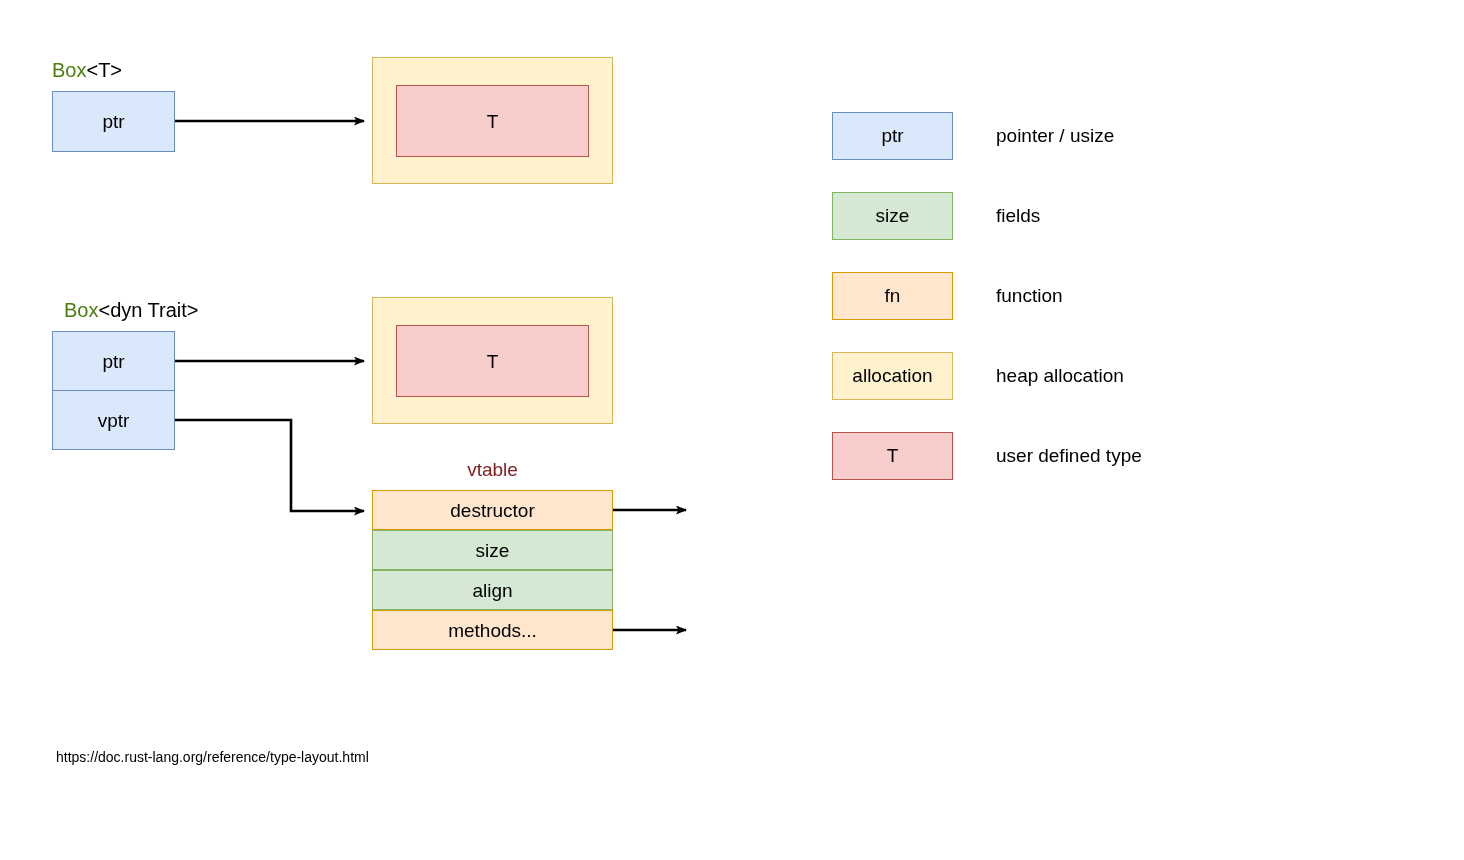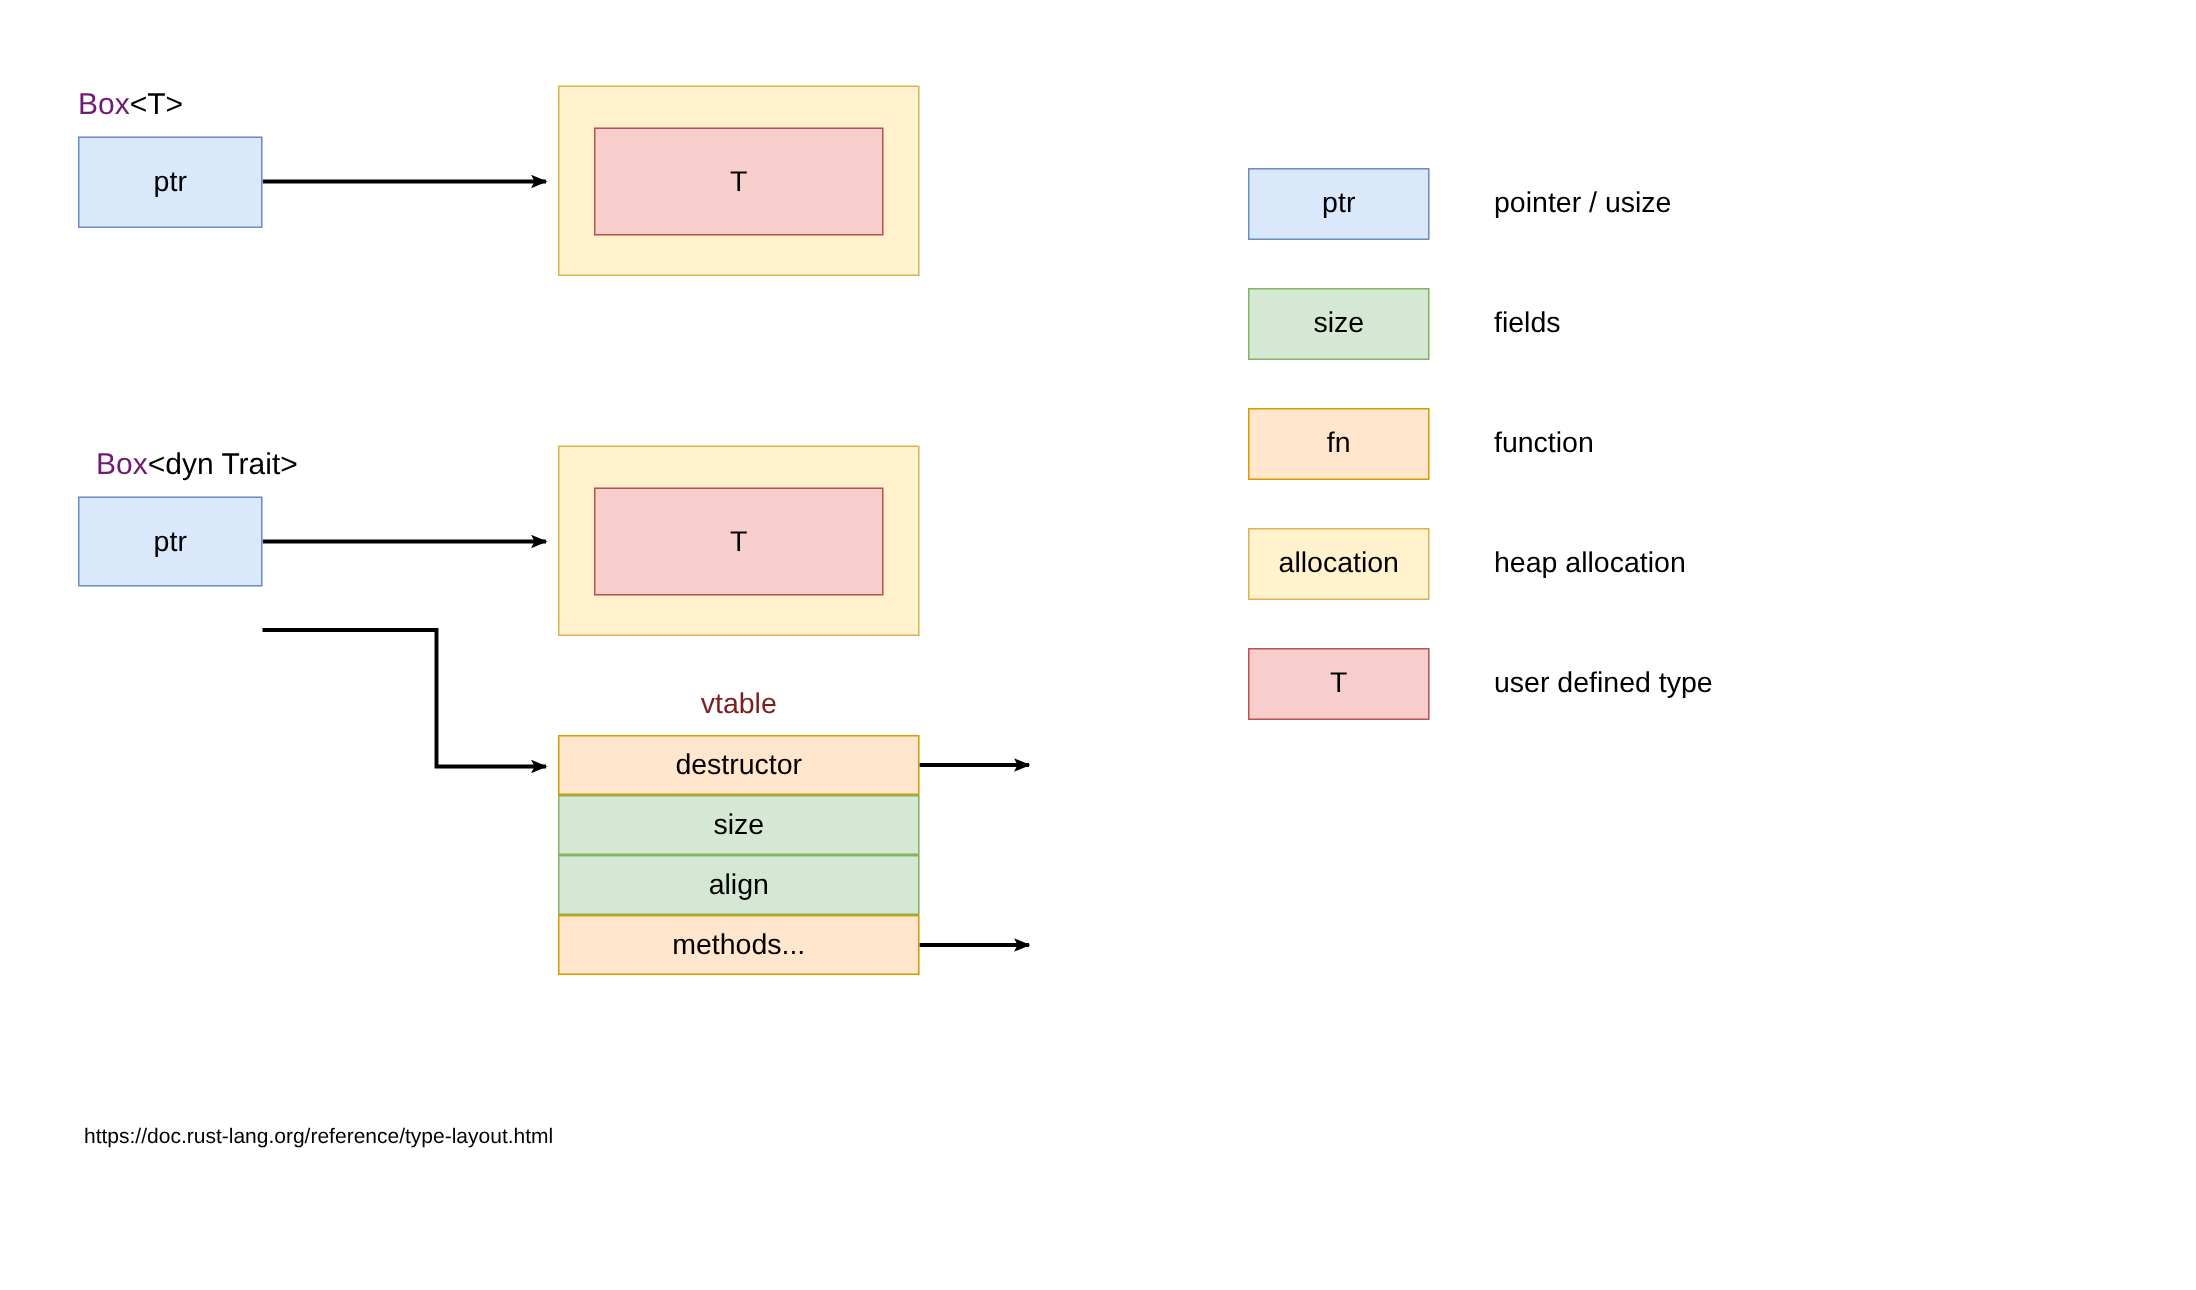--- a/index.html
+++ b/index.html
@@ -63,21 +63,21 @@
 
   
   .type-title {
     position: absolute;
     font-size: 20px;
     line-height: 1;
     white-space: nowrap;
     color: #000;
   }
   .type-title .kw {
-    color: #701a75;
+    color: #4d7c0f;
   }
   .vtable-label {
     position: absolute;
     font-size: 19px;
     line-height: 1;
     text-align: center;
     color: #7f1d1d;
   }
   .url-text {
     position: absolute;
@@ -171,20 +171,23 @@
     <span>T</span>
   </div>
 
   <div class="type-title" style="left:64px; top:300px;">
     <span class="kw">Box</span><span>&lt;dyn Trait&gt;</span>
   </div>
 
   <div class="node ptr-box" style="left:52px; top:331px; width:123px; height:60px;">
     <span>ptr</span>
   </div>
+  <div class="node ptr-box" style="left:52px; top:390px; width:123px; height:60px;">
+    <span>vptr</span>
+  </div>
 
   <div class="node alloc-box" style="left:372px; top:297px; width:241px; height:127px;"></div>
   <div class="node type-box" style="left:396px; top:325px; width:193px; height:72px;">
     <span>T</span>
   </div>
 
   <div class="vtable-label" style="left:372px; top:460px; width:241px;">
     <span>vtable</span>
   </div>
 

